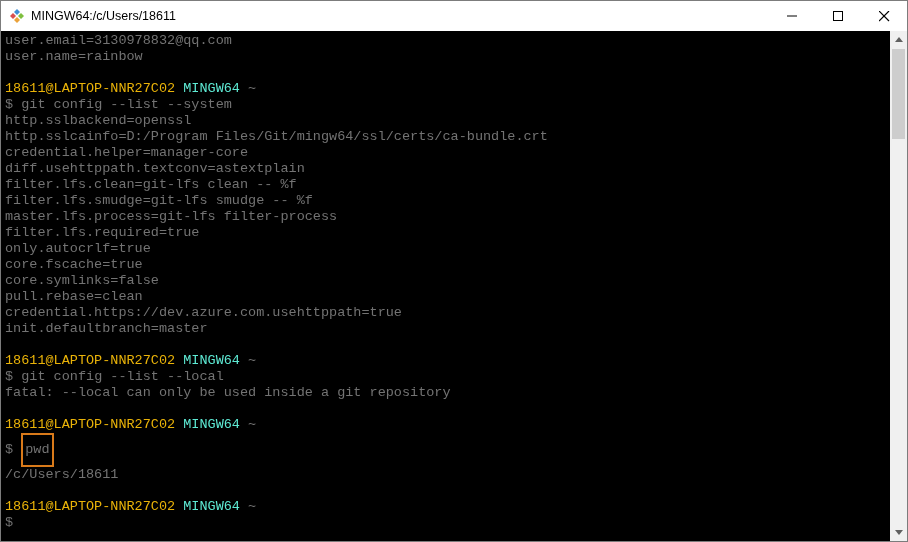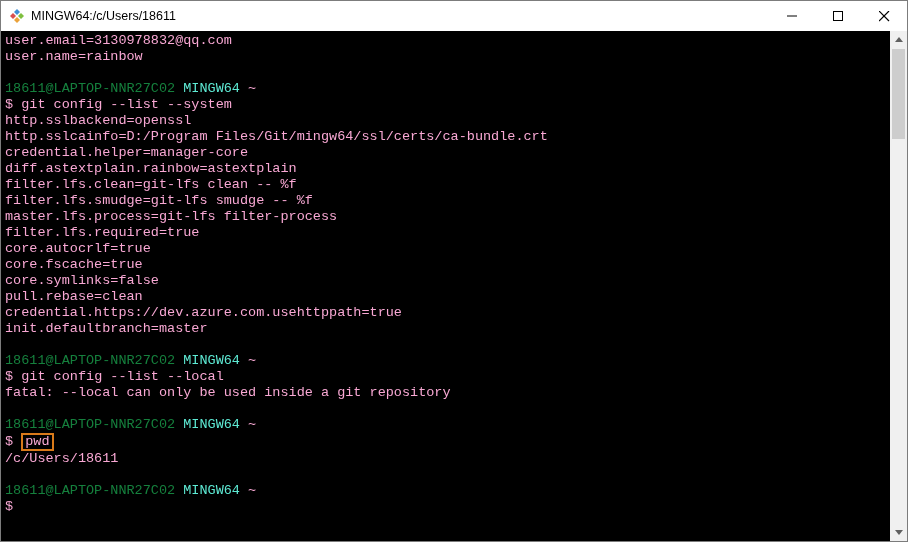--- a/index.html
+++ b/index.html
@@ -11,25 +11,25 @@
   .title-text { font-size: 12.5px; color: #000; flex: 0 0 auto; }
   .title-spacer { flex: 1; }
   .win-controls { display: flex; height: 100%; }
   .win-btn { width: 46px; display: flex; align-items: center; justify-content: center; }
   .win-btn svg { display:block; }
   .client { flex: 1; background: #000000; position: relative; display: flex; }
   .terminal { flex: 1; padding: 2px 4px 2px 4px; font-family: Consolas, "Courier New", monospace; font-size: 13.5px; line-height: 16px; color: #cccccc; white-space: pre; overflow: hidden; }
   .scrollbar { width: 17px; background: #f0f0f0; position: relative; }
   .scroll-up, .scroll-down { height: 17px; display:flex; align-items:center; justify-content:center; color:#606060; font-size:10px; }
   .scroll-thumb { position:absolute; left:2px; right:2px; background:#cdcdcd; }
-  .grn { color: #15803d; }
+  .grn { color: #eab308; }
   .mag { color: #5eead4; }
-  .wht { color: #f9a8d4; }
+  .wht { color: #737373; }
   .blankline { height: 16px; }
-  .boxed { border: 2px solid #d97a1a; padding: 0 2px; display:inline-block; line-height:14px; }
+  .boxed { border: 2px solid #d97a1a; padding: 8px 2px; display:inline-block; line-height:14px; }
 </style>
 </head>
 <body>
 
 <div class="window">
   <div class="titlebar">
     <span class="app-icon">
       <svg viewBox="0 0 16 16">
         <polygon points="8,0 16,8 8,16 0,8" fill="none"></polygon>
         <polygon points="8,1 11,4 8,7 5,4" fill="#3f8fd6"></polygon>
@@ -61,26 +61,26 @@
   </div>
 
   <div class="client">
     <div class="terminal"><span class="wht">user.email=3130978832@qq.com</span>
 <span class="wht">user.name=rainbow</span>
 <div class="blankline"></div><span class="grn">18611@LAPTOP-NNR27C02</span> <span class="mag">MINGW64</span> <span class="wht">~</span>
 <span class="wht">$</span> <span class="wht">git config --list --system</span>
 <span class="wht">http.sslbackend=openssl</span>
 <span class="wht">http.sslcainfo=D:/Program Files/Git/mingw64/ssl/certs/ca-bundle.crt</span>
 <span class="wht">credential.helper=manager-core</span>
-<span class="wht">diff.astextplain.rainbow=astextplain</span>
+<span class="wht">diff.usehttppath.textconv=astextplain</span>
 <span class="wht">filter.lfs.clean=git-lfs clean -- %f</span>
 <span class="wht">filter.lfs.smudge=git-lfs smudge -- %f</span>
 <span class="wht">master.lfs.process=git-lfs filter-process</span>
 <span class="wht">filter.lfs.required=true</span>
-<span class="wht">core.autocrlf=true</span>
+<span class="wht">only.autocrlf=true</span>
 <span class="wht">core.fscache=true</span>
 <span class="wht">core.symlinks=false</span>
 <span class="wht">pull.rebase=clean</span>
 <span class="wht">credential.https://dev.azure.com.usehttppath=true</span>
 <span class="wht">init.defaultbranch=master</span>
 <div class="blankline"></div><span class="grn">18611@LAPTOP-NNR27C02</span> <span class="mag">MINGW64</span> <span class="wht">~</span>
 <span class="wht">$</span> <span class="wht">git config --list --local</span>
 <span class="wht">fatal: --local can only be used inside a git repository</span>
 <div class="blankline"></div><span class="grn">18611@LAPTOP-NNR27C02</span> <span class="mag">MINGW64</span> <span class="wht">~</span>
 <span class="wht">$</span> <span class="boxed wht">pwd</span>

